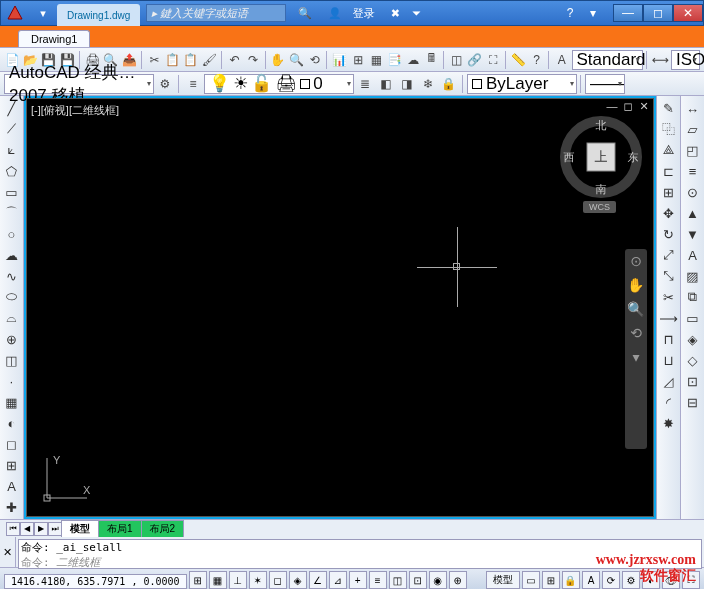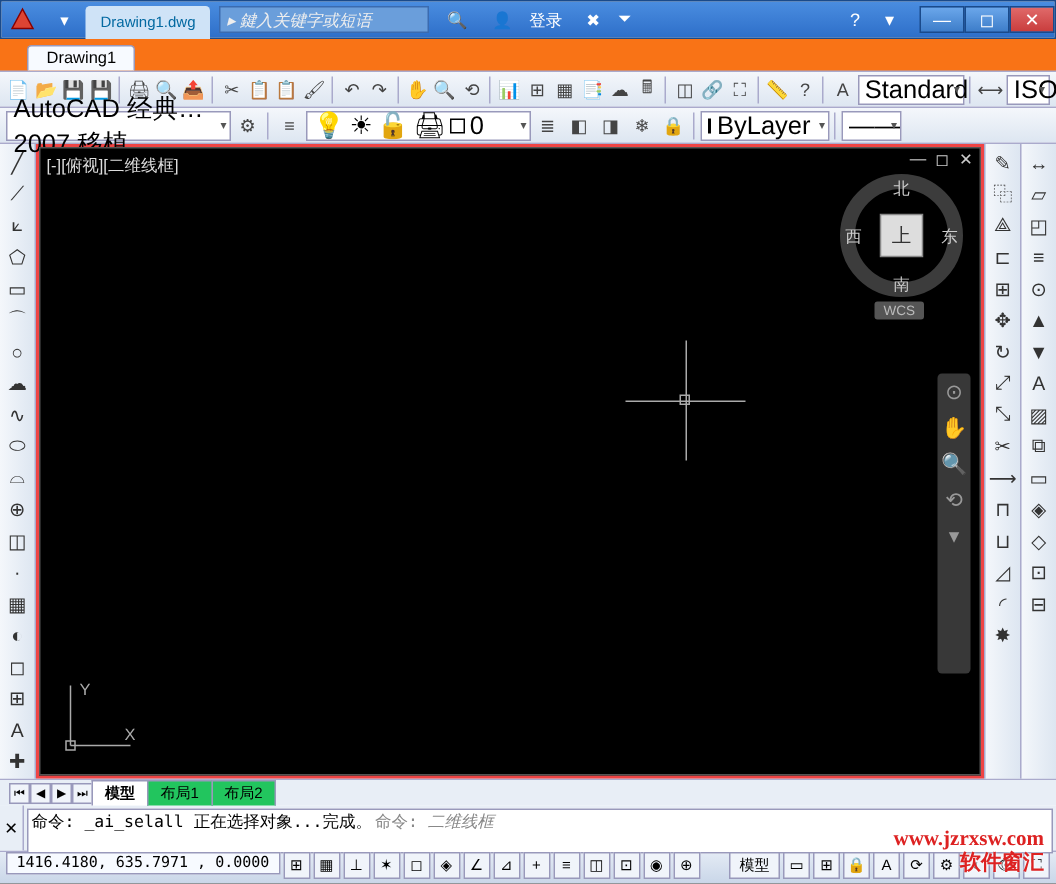--- a/index.html
+++ b/index.html
@@ -18,43 +18,43 @@
 .doctab{background:#f7faff;border:1px solid #99b;border-bottom:none;padding:2px 12px;font-size:11px;border-radius:3px 3px 0 0}
 .toolbar-row{height:24px;background:linear-gradient(#f4f7fb,#dde6f1);border-bottom:1px solid #aac;display:flex;align-items:center;padding:0 4px;gap:1px}
 .tbtn{width:20px;height:20px;border:1px solid transparent;display:flex;align-items:center;justify-content:center;font-size:12px;color:#444}
 .tsep{width:2px;height:18px;border-left:1px solid #aac;margin:0 2px}
 .tdrop{height:20px;background:#fff;border:1px solid #99b;font-size:17px;padding:0 16px 0 4px;display:flex;align-items:center;position:relative;min-width:0}
 .tdrop::after{content:"▾";position:absolute;right:2px;font-size:8px;color:#555}
 .midrow{display:flex;height:calc(100% - 26px - 22px - 24px - 24px - 18px - 30px - 22px);background:#e8eef6}
 .vtool{width:24px;background:linear-gradient(90deg,#f4f7fb,#dde6f1);border-right:1px solid #aac;display:flex;flex-direction:column;align-items:center;padding-top:2px;gap:1px}
 .vtool.r{border-left:1px solid #aac;border-right:none}
 .vbtn{width:20px;height:20px;display:flex;align-items:center;justify-content:center;font-size:13px;color:#333}
-.canvas-wrap{flex:1;display:flex;flex-direction:column;background:#ef4444;min-width:0}
+.canvas-wrap{flex:1;display:flex;flex-direction:column;background:#0ea5e9;min-width:0}
 .canvas{flex:1;background:#000;position:relative;margin:2px;border:1px solid #555}
 .viewlabel{position:absolute;top:4px;left:4px;color:#ddd;font-size:11px}
 .viewctrl{position:absolute;top:0;right:2px;display:flex;gap:2px}
 .viewctrl span{width:14px;height:14px;color:#ccc;font-size:11px;display:flex;align-items:center;justify-content:center}
 .cube{position:absolute;top:18px;right:12px;width:80px;height:80px}
 .crosshair{position:absolute;left:430px;top:168px}
 .crosshair::before,.crosshair::after{content:"";position:absolute;background:#aaa}
 .crosshair::before{width:80px;height:1px;left:-40px;top:0}
 .crosshair::after{width:1px;height:80px;left:0;top:-40px}
 .crosshair .box{width:7px;height:7px;border:1px solid #aaa;position:absolute;left:-4px;top:-4px}
 .ucs{position:absolute;bottom:10px;left:14px;color:#aaa}
 .navstrip{position:absolute;top:150px;right:6px;width:22px;height:200px;background:rgba(80,80,80,.7);border-radius:3px;display:flex;flex-direction:column;align-items:center;padding:4px 0;gap:8px;color:#999;font-size:14px}
 .sheet-tabs{height:18px;background:#e8eef6;display:flex;align-items:center;font-size:10px;padding-left:6px;gap:0;border-top:1px solid #aac}
 .sheet-btn{width:14px;height:14px;border:1px solid #99b;background:#f0f4fa;display:flex;align-items:center;justify-content:center;font-size:8px}
 .sheet-tab{padding:1px 8px;border:1px solid #99b;background:#22c55e;border-bottom:none;margin-left:-1px}
 .sheet-tab.active{background:#fff;font-weight:bold}
-.cmdline{height:30px;background:#fff;border:1px solid #99b;margin:2px;font-size:11px;font-family:SimSun,monospace;display:flex;flex-direction:row}
+.cmdline{height:30px;background:#fff;border:1px solid #99b;margin:2px;font-size:11px;font-family:SimSun,monospace;display:flex;flex-direction:column}
 .cmdline .row{display:flex;align-items:center;height:15px;padding-left:2px}
 .cmd-x{width:16px;height:30px;background:#e8eef6;border-right:1px solid #aac;display:flex;align-items:center;justify-content:center;font-size:11px}
 .cmdrow{display:flex;height:30px;background:#e8eef6}
 .cmdbody{flex:1}
-.statusbar{height:22px;background:linear-gradient(#e4ebf5,#c9d6e8);border-top:1px solid #aac;display:flex;align-items:flex-start;font-size:10px;padding:0 4px;gap:2px}
+.statusbar{height:22px;background:linear-gradient(#e4ebf5,#c9d6e8);border-top:1px solid #aac;display:flex;align-items:flex-end;font-size:10px;padding:0 4px;gap:2px}
 .stat-coords{background:#f7faff;border:1px solid #99b;padding:1px 6px;font-family:monospace}
 .stat-btn{width:18px;height:18px;border:1px solid #99b;background:#f0f4fa;display:flex;align-items:center;justify-content:center;font-size:10px}
 .watermark{position:absolute;bottom:6px;right:8px;color:#d22;font-size:14px;font-weight:bold;text-align:right;line-height:1.1;font-family:SimSun;text-shadow:0 0 2px #fff}
 svg{overflow:visible}
 </style>
 </head>
 <body>
 
 <div class="titlebar">
   <div class="logo">
@@ -144,21 +144,21 @@
     <span>🖨</span>
     <span style="width:10px;height:10px;background:#fff;border:1px solid #000"></span>
     <span>0</span>
   </div>
   <div class="tbtn">≣</div>
   <div class="tbtn">◧</div>
   <div class="tbtn">◨</div>
   <div class="tbtn">❄</div>
   <div class="tbtn">🔒</div>
   <div class="tsep"></div>
-  <div class="tdrop" style="width:86px;display:flex;gap:4px">
+  <div class="tdrop" style="width:110px;display:flex;gap:4px">
     <span style="width:10px;height:10px;background:#fff;border:1px solid #000"></span>
     <span>ByLayer</span>
   </div>
   <div class="tsep"></div>
   <div class="tdrop" style="width:40px">——</div>
 </div>
 
 <div class="midrow">
 
   <div class="vtool">
@@ -273,21 +273,20 @@
   <div class="sheet-tab">布局1</div>
   <div class="sheet-tab">布局2</div>
 </div>
 
 <div class="cmdrow">
   <div class="cmd-x">✕<br></div>
   <div class="cmdline cmdbody">
     <div class="row">
       <span>命令:</span>&nbsp;
       <span>_ai_selall</span>&nbsp;
-      <span>正在选择对象...完成。</span>
     </div>
     <div class="row" style="color:#888">
       <span>命令:</span>&nbsp;
       <span style="font-style:italic">二维线框</span>
     </div>
   </div>
 </div>
 
 <div class="statusbar">
   <div class="stat-coords">1416.4180, 635.7971 , 0.0000</div>

